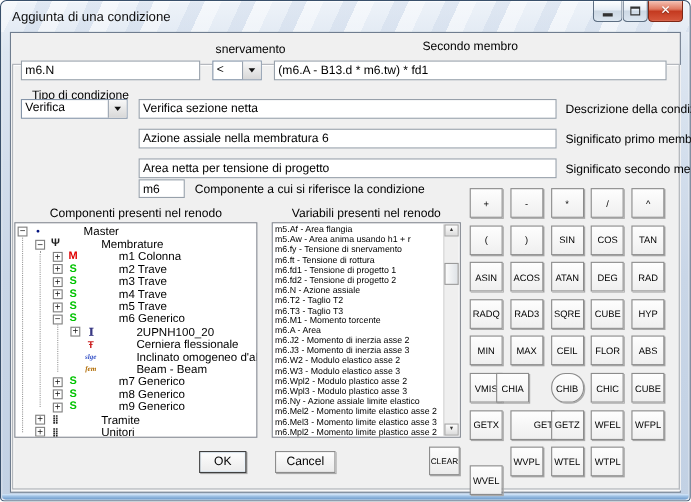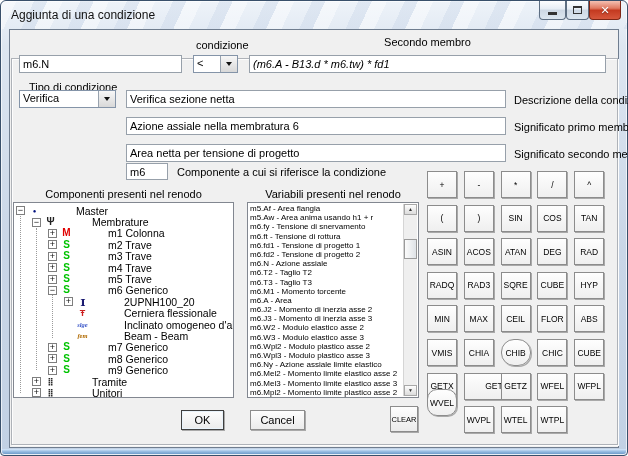--- a/index.html
+++ b/index.html
@@ -85,30 +85,30 @@
     <span class="glyph-x">✕</span>
   </div>
 
   <div class="client"></div>
   <div class="groupframe"></div>
   <div class="bottomglow"></div>
 
   <div class="lbl center" style="left:18px;top:20px;width:163px;margin-top:40px;">Primo membro</div>
   <input class="tb" style="left: 18px; top: 54px; width: 163px;" value="m6.N">
 
-  <div class="lbl" style="left:195px;top:38px;">condizione</div>
+  <div class="lbl" style="left:195px;top:38px;">snervamento</div>
   <div class="combo" style="left:192px;top:54px;width:45px;">
     <span class="val">&lt;</span>
     <span class="drop">
         <span class="arrow"></span>
       </span>
   </div>
 
   <div class="lbl center" style="left:248px;top:35px;width:357px;">Secondo membro</div>
-  <input class="tb" style="left: 248px; top: 54px; width: 357px; font-style: italic;" value="(m6.A - B13.d * m6.tw) * fd1">
+  <input class="tb" style="left: 248px; top: 54px; width: 357px;" value="(m6.A - B13.d * m6.tw) * fd1">
 
   <div class="lbl" style="left:28px;top:80px;">Tipo di condizione</div>
   <div class="combo" style="left:18px;top:89px;width:97px;">
     <span class="val">Verifica</span>
     <span class="drop">
         <span class="arrow"></span>
       </span>
   </div>
 
   <input class="tb" style="left: 125px; top: 89px; width: 380px;" value="Verifica sezione netta">
@@ -267,30 +267,30 @@
       <button class="kbtn" style="left: 462.8px; top: 270.8px;">RAD3</button>
       <button class="kbtn" style="left: 499.6px; top: 270.8px;">SQRE</button>
       <button class="kbtn" style="left: 536.4px; top: 270.8px;">CUBE</button>
       <button class="kbtn" style="left: 573.2px; top: 270.8px;">HYP</button>
       <button class="kbtn" style="left: 426px; top: 304.4px;">MIN</button>
       <button class="kbtn" style="left: 462.8px; top: 304.4px;">MAX</button>
       <button class="kbtn" style="left: 499.6px; top: 304.4px;">CEIL</button>
       <button class="kbtn" style="left: 536.4px; top: 304.4px;">FLOR</button>
       <button class="kbtn" style="left: 573.2px; top: 304.4px;">ABS</button>
       <button class="kbtn" style="left: 426px; top: 338px;">VMIS</button>
-      <button class="kbtn" style="left: 463px; top: 338px;">CHIA</button>
+      <button class="kbtn" style="left: 450px; top: 338px;">CHIA</button>
       <button class="kbtn" style="left: 499.6px; top: 338px; border-radius: 13px;">CHIB</button>
       <button class="kbtn" style="left: 536.4px; top: 338px;">CHIC</button>
       <button class="kbtn" style="left: 573.2px; top: 338px;">CUBE</button>
       <button class="kbtn" style="left: 426px; top: 371.6px;">GETX</button>
       <button class="kbtn" style="left: 462.8px; top: 371.6px; padding-left: 32px;">GETY</button>
       <button class="kbtn" style="left: 499.6px; top: 371.6px;">GETZ</button>
       <button class="kbtn" style="left: 536.4px; top: 371.6px;">WFEL</button>
       <button class="kbtn" style="left: 573.2px; top: 371.6px;">WFPL</button>
-      <button class="kbtn" style="left: 426px; top: 388px; border-radius: 10px;">WVEL</button>
+      <button class="kbtn" style="left: 426px; top: 422px;">WVEL</button>
       <button class="kbtn" style="left: 462.8px; top: 405.2px;">WVPL</button>
       <button class="kbtn" style="left: 499.6px; top: 405.2px;">WTEL</button>
       <button class="kbtn" style="left: 536.4px; top: 405.2px;">WTPL</button>
     </div>
 
   <button class="pbtn default" style="left:180px;top:409px;width:43px;height:20px;">OK</button>
   <button class="pbtn" style="left:249px;top:409px;width:55px;height:20px;">Cancel</button>
   <button class="pbtn small" style="left:389px;top:405px;width:28px;height:26px;">CLEAR</button>
 </div>
 

